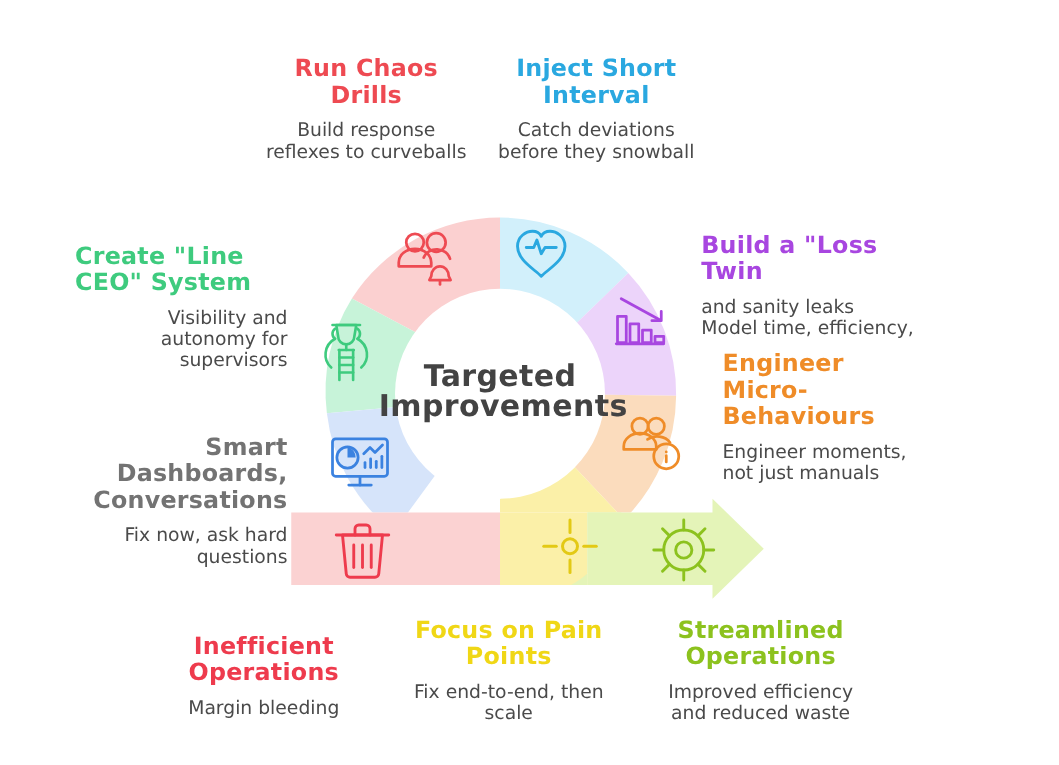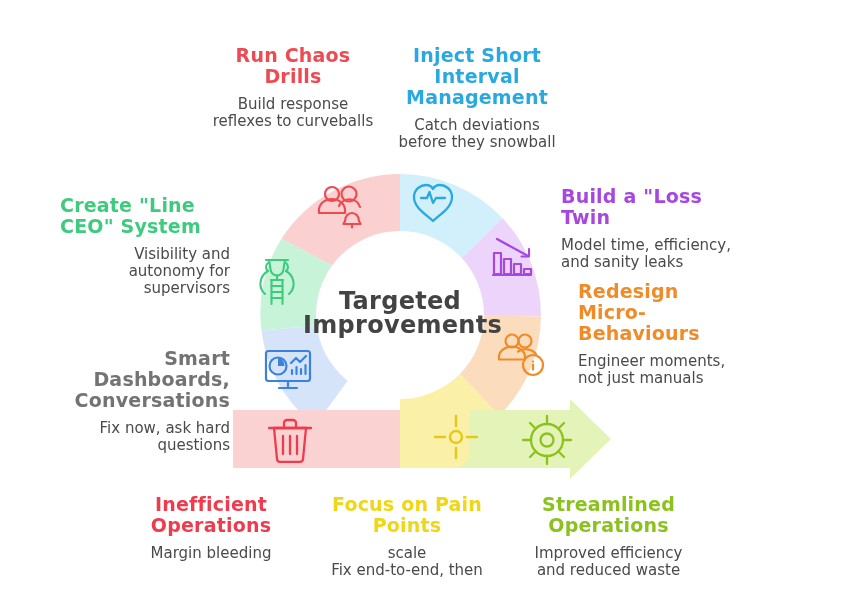--- a/index.html
+++ b/index.html
@@ -226,21 +226,20 @@
     <div class="desc">
       <div>Build response</div>
       <div>reflexes to curveballs</div>
     </div>
   </div>
 
   <div class="block ta-c" style="left:388px; top:45px; width:178px;">
     <div class="heading" style="color:#2aa8e0;">
       <div>Inject Short</div>
       <div>Interval</div>
-      <div>Management</div>
     </div>
     <div class="desc">
       <div>Catch deviations</div>
       <div>before they snowball</div>
     </div>
   </div>
 
   <div class="block ta-r" style="left:60px; top:195px; width:170px;">
     <div class="heading ta-l" style="color:#3ecb7e;">
       <div>Create "Line</div>
@@ -264,55 +263,55 @@
       <div>questions</div>
     </div>
   </div>
 
   <div class="block ta-l" style="left:561px; top:186px; width:200px;">
     <div class="heading" style="color:#a846e0;">
       <div>Build a "Loss</div>
       <div>Twin</div>
     </div>
     <div class="desc">
+      <div>and sanity leaks</div>
       <div>Model time, efficiency,</div>
-      <div>and sanity leaks</div>
     </div>
   </div>
 
   <div class="block ta-l" style="left:578px; top:281px; width:200px;">
     <div class="heading" style="color:#ef8c28;">
-      <div>Redesign</div>
+      <div>Engineer</div>
       <div>Micro-</div>
       <div>Behaviours</div>
     </div>
     <div class="desc">
       <div>Engineer moments,</div>
       <div>not just manuals</div>
     </div>
   </div>
 
-  <div class="block ta-c" style="left:121px; top:494px; width:180px;">
+  <div class="block ta-c" style="left:121px; top:507px; width:180px;">
     <div class="heading" style="color:#ee3b4d;">
       <div>Inefficient</div>
       <div>Operations</div>
     </div>
     <div class="desc">
       <div>Margin bleeding</div>
     </div>
   </div>
 
   <div class="block ta-c" style="left:317px; top:494px; width:180px;">
     <div class="heading" style="color:#f0d716;">
       <div>Focus on Pain</div>
       <div>Points</div>
     </div>
     <div class="desc">
+      <div>Fix end-to-end, then</div>
       <div>scale</div>
-      <div>Fix end-to-end, then</div>
     </div>
   </div>
 
   <div class="block ta-c" style="left:516px; top:494px; width:185px;">
     <div class="heading" style="color:#8cc21e;">
       <div>Streamlined</div>
       <div>Operations</div>
     </div>
     <div class="desc">
       <div>Improved efficiency</div>

